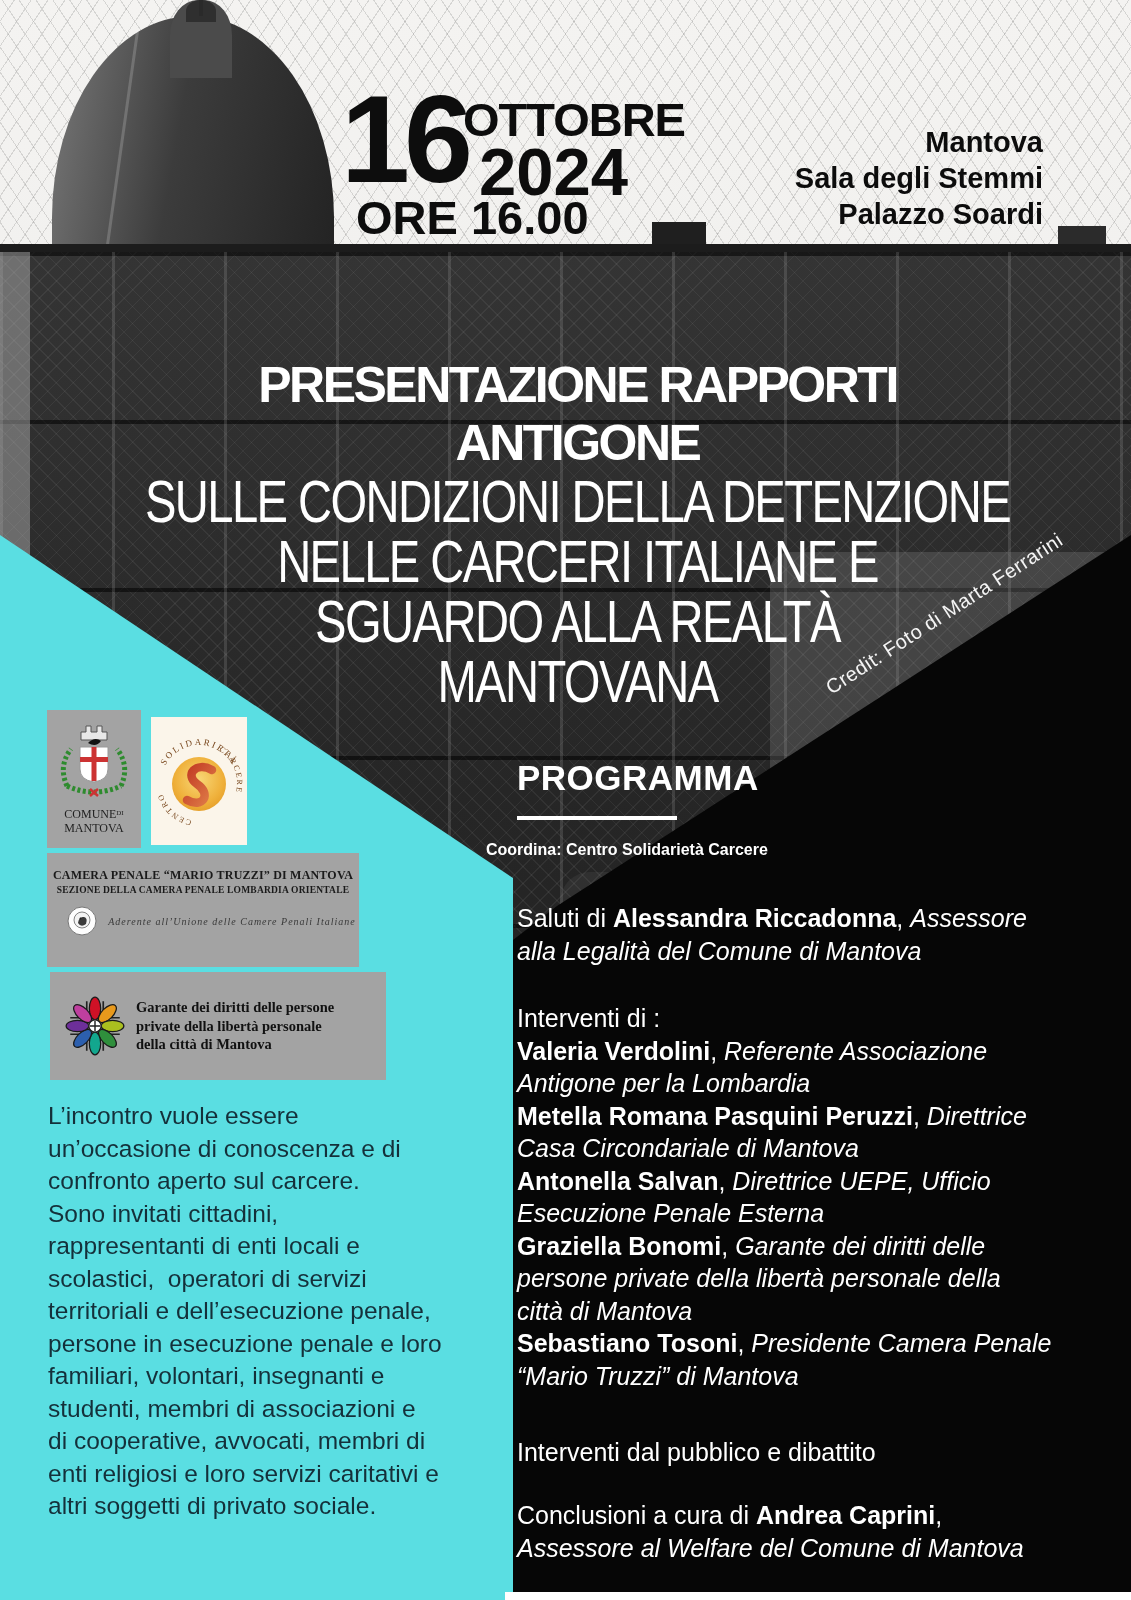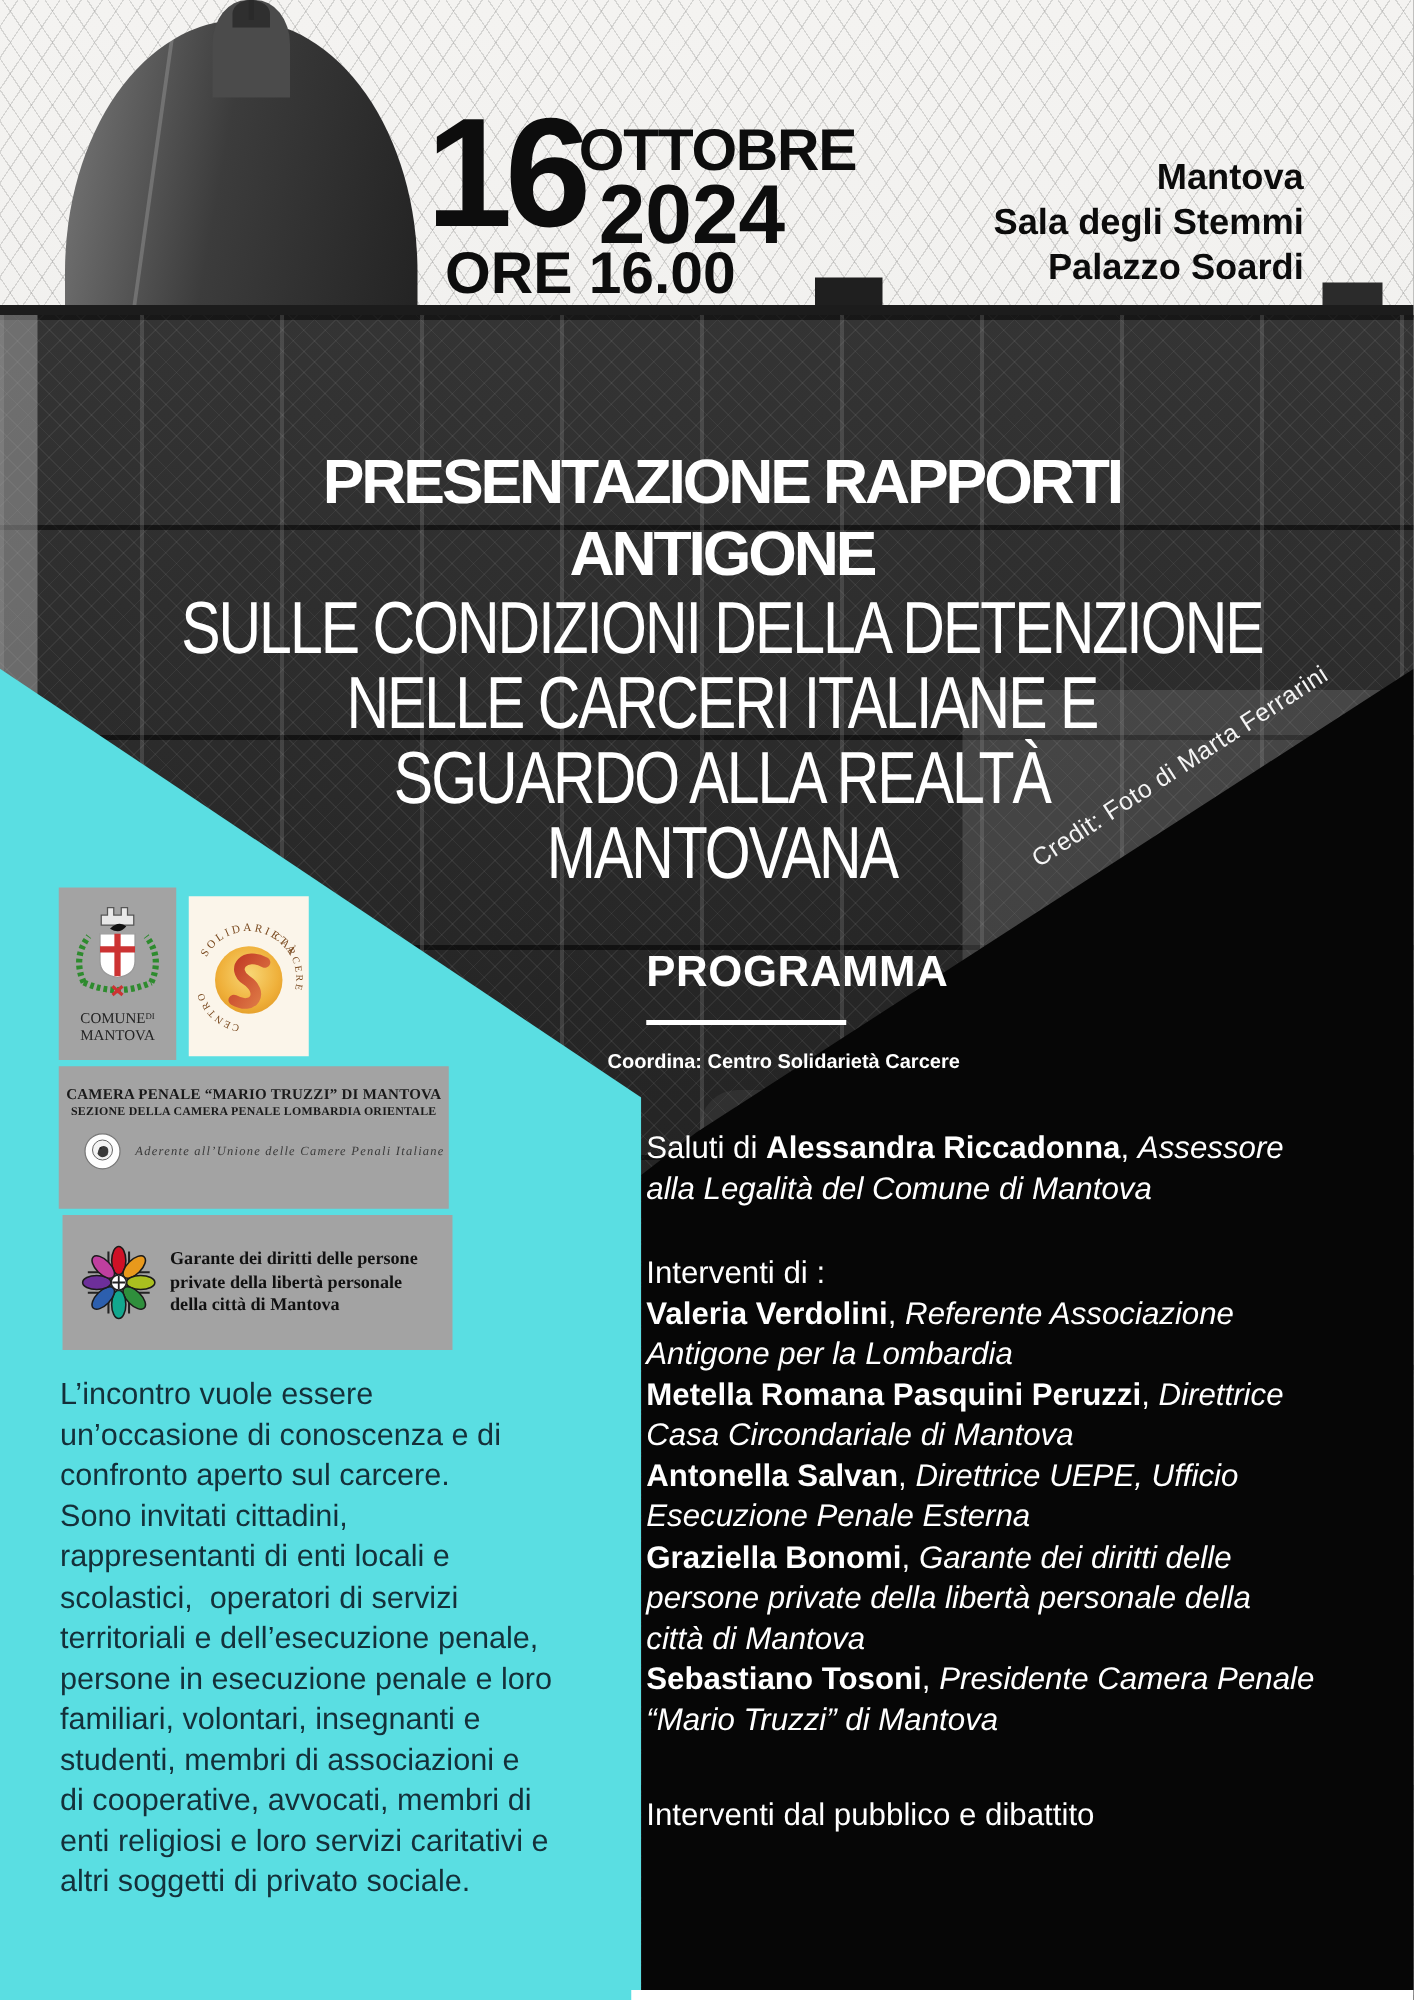--- a/index.html
+++ b/index.html
@@ -77,21 +77,21 @@
 
   
   .card{position:absolute;background:#a3a3a3;}
   .card-comune{left:47px;top:710px;width:94px;height:138px;display:flex;align-items:center;justify-content:center;}
   .card-sol{left:151px;top:717px;width:96px;height:128px;background:#fbf5ea;display:flex;align-items:center;justify-content:center;}
   .card-camera{left:47px;top:853px;width:312px;height:114px;text-align:center;color:#1a1a1a;}
   .camera-l1{font-family:"Liberation Serif",serif;font-size:12px;font-weight:700;margin-top:15px;letter-spacing:.2px;}
   .camera-l2{font-family:"Liberation Serif",serif;font-size:9.5px;font-weight:700;margin-top:2px;letter-spacing:.2px;}
   .camera-row{display:flex;align-items:center;justify-content:center;margin:10px 0 0 16px;}
   .camera-l3{font-family:"Liberation Serif",serif;font-style:italic;font-size:10px;color:#3a3a3a;letter-spacing:1px;margin-left:10px;}
-  .card-garante{left:50px;top:972px;width:312px;height:108px;display:flex;align-items:center;}
+  .card-garante{left:50px;top:972px;width:336px;height:108px;display:flex;align-items:center;}
   .garante-text{font-family:"Liberation Serif",serif;font-weight:700;font-size:14.5px;line-height:18.5px;color:#111;white-space:pre;margin-left:8px;}
   .garante-icon{margin-left:12px;flex:0 0 auto;}
 </style>
 </head>
 <body>
 
 <div class="canvas">
 
   <div class="photo">
     <div class="mesh-light"></div>
@@ -150,20 +150,24 @@
       <div class="line"><span class="i">Antigone per la Lombardia</span></div>
       <div class="line"><span class="b">Metella Romana Pasquini Peruzzi</span><span>, </span><span class="i">Direttrice</span></div>
       <div class="line"><span class="i">Casa Circondariale di Mantova</span></div>
       <div class="line"><span class="b">Antonella Salvan</span><span>, </span><span class="i">Direttrice UEPE, Ufficio</span></div>
       <div class="line"><span class="i">Esecuzione Penale Esterna</span></div>
       <div class="line"><span class="b">Graziella Bonomi</span><span>, </span><span class="i">Garante dei diritti delle</span></div>
       <div class="line"><span class="i">persone private della libertà personale della</span></div>
       <div class="line"><span class="i">città di Mantova</span></div>
       <div class="line"><span class="b">Sebastiano Tosoni</span><span>, </span><span class="i">Presidente Camera Penale</span></div>
       <div class="line"><span class="i">“Mario Truzzi” di Mantova</span></div>
+    </div>
+  <div class="pcol conclusioni">
+      <div class="line"><span>Conclusioni a cura di </span><span class="b">Andrea Caprini</span><span>,</span></div>
+      <div class="line"><span class="i">Assessore al Welfare del Comune di Mantova</span></div>
     </div>
 
   <div class="intro">L’incontro vuole essere
 un’occasione di conoscenza e di
 confronto aperto sul carcere.
 Sono invitati cittadini,
 rappresentanti di enti locali e
 scolastici,  operatori di servizi
 territoriali e dell’esecuzione penale,
 persone in esecuzione penale e loro

